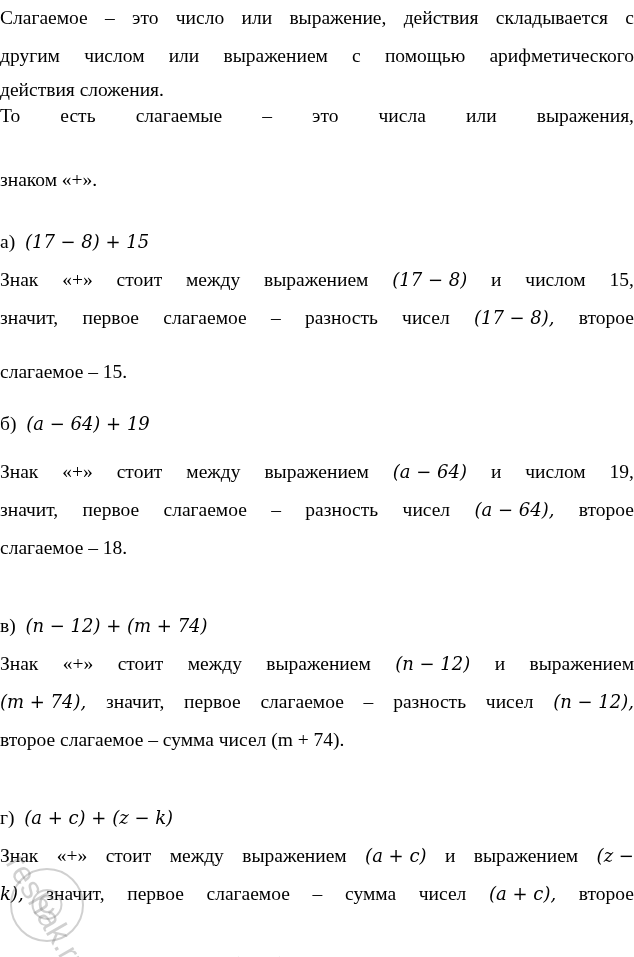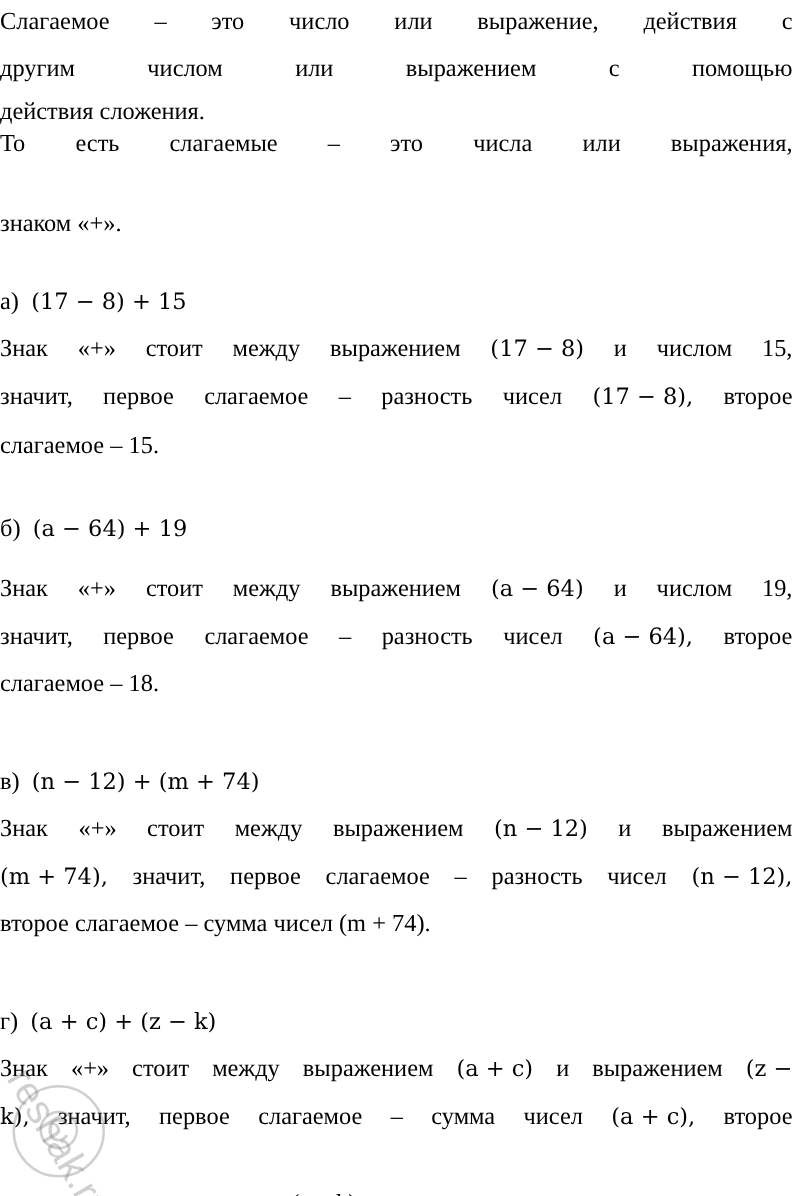--- a/index.html
+++ b/index.html
@@ -2,48 +2,50 @@
 <html><head>
 <meta charset="utf-8">
 <style>
   html, body { margin: 0; padding: 0; background: #ffffff; }
   body { width: 634px; height: 957px; overflow: hidden; position: relative;
          font-family: "Liberation Serif", serif; color: #000; }
   .page { position: absolute; left: 0; top: 0; width: 634px; }
   .line { position: absolute; left: 0; width: 634px; font-size: 19.5px; line-height: 24px;
           white-space: nowrap; }
   .just { display: flex; justify-content: space-between; }
-  .math { font-family: "DejaVu Serif", serif; font-size: 18px; }
+  .math { font-family: "DejaVu Serif", serif; font-size: 18px; font-style: italic; }
   .watermark { position: absolute; left: 10px; top: 808px; width: 160px; height: 150px;
                color: rgba(120,120,120,0.35); font-family: "Liberation Sans", sans-serif; pointer-events: none; }
   .wm-c { position: absolute; left: 0; top: 60px; width: 70px; height: 70px; border: 2px solid rgba(120,120,120,0.35);
           border-radius: 50%; font-size: 44px; line-height: 70px; text-align: center; }
   .wm-t { position: absolute; left: 20px; top: 40px; font-size: 32px; transform: rotate(60deg); transform-origin: left top; }
 </style>
 </head>
 <body>
 
 <div class="page">
   <div class="line just" style="top:6px">
     <span>Слагаемое</span>
     <span>–</span>
     <span>это</span>
     <span>число</span>
     <span>или</span>
     <span>выражение,</span>
     <span>действия</span>
+    <span>складывается</span>
     <span>с</span>
   </div>
   <div class="line just" style="top:44px">
     <span>другим</span>
     <span>числом</span>
     <span>или</span>
     <span>выражением</span>
     <span>с</span>
     <span>помощью</span>
+    <span>арифметического</span>
   </div>
   <div class="line" style="top:78px">действия сложения.</div>
   <div class="line just" style="top:104px">
     <span>То</span>
     <span>есть</span>
     <span>слагаемые</span>
     <span>–</span>
     <span>это</span>
     <span>числа</span>
     <span>или</span>
@@ -69,21 +71,21 @@
   <div class="line just" style="top:306px">
     <span>значит,</span>
     <span>первое</span>
     <span>слагаемое</span>
     <span>–</span>
     <span>разность</span>
     <span>чисел</span>
     <span class="math">(17 − 8),</span>
     <span>второе</span>
   </div>
-  <div class="line" style="top:345px">слагаемое – 15.</div>
+  <div class="line" style="top:360px">слагаемое – 15.</div>
 
   <div class="line" style="top:412px">
     <span>б)</span>&nbsp;
     <span class="math">(a − 64) + 19</span>
   </div>
   <div class="line just" style="top:460px">
     <span>Знак</span>
     <span>«+»</span>
     <span>стоит</span>
     <span>между</span>

